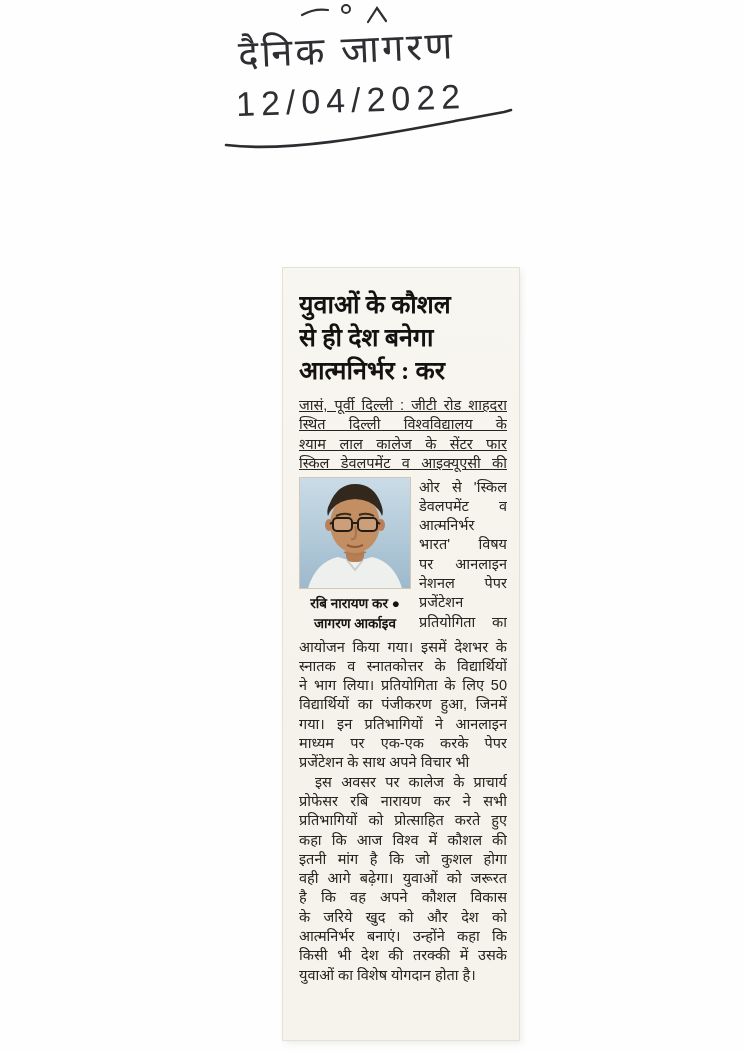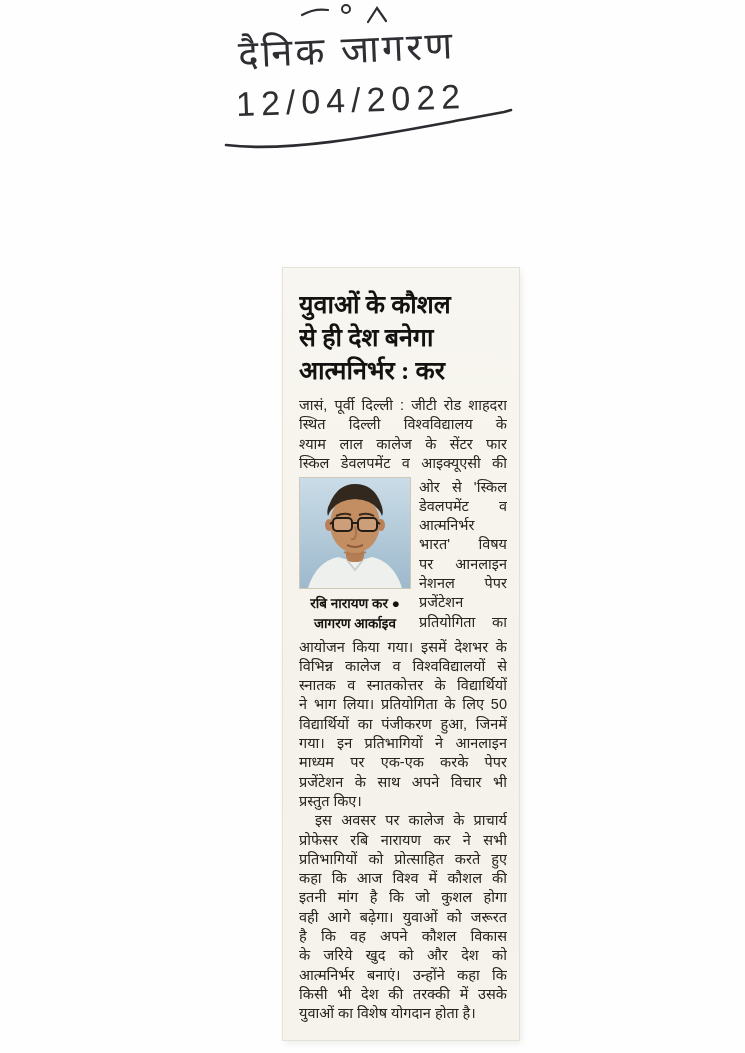--- a/index.html
+++ b/index.html
@@ -46,21 +46,21 @@
   .hl-line{
     font-size:25px;line-height:33px;height:33px;overflow:hidden;
     font-weight:700;color:#141210;letter-spacing:0px;
   }
 
   .body-line,.side-line{
     font-size:14.5px;color:#27231e;
     text-align:justify;text-align-last:justify;
     overflow:hidden;
   }
-  .intro .body-line{line-height:19.4px;height:19.4px;}
+  .intro .body-line{line-height:19.4px;height:19.4px;text-decoration:underline;}
   .body-col .body-line{line-height:19.3px;height:19.3px;}
   .body-col .body-line:last-child{text-align-last:left;}
   .para2 .body-line:first-child{text-indent:16px;}
 
   .wrap-row{display:flex;gap:8px;margin:3px 0 4px 0;}
   .photo-block{margin:0;width:112px;flex:0 0 112px;}
   .portrait{display:block;width:110px;height:110px;border:1px solid #cfc8b8;background:#bfd4e2;}
   .caption{margin-top:5px;}
   .cap-line{
     font-size:13.5px;line-height:20px;height:20px;overflow:hidden;
@@ -152,28 +152,26 @@
           <div class="side-line">भारत' विषय</div>
           <div class="side-line">पर आनलाइन</div>
           <div class="side-line">नेशनल पेपर</div>
           <div class="side-line">प्रजेंटेशन</div>
           <div class="side-line">प्रतियोगिता का</div>
         </div>
     </div>
 
     <div class="body-col">
         <div class="body-line">आयोजन किया गया। इसमें देशभर के</div>
-        <div class="body-line">विभिन्न कालेज व विश्वविद्यालयों से</div>
         <div class="body-line">स्नातक व स्नातकोत्तर के विद्यार्थियों</div>
         <div class="body-line">ने भाग लिया। प्रतियोगिता के लिए 50</div>
         <div class="body-line">विद्यार्थियों का पंजीकरण हुआ, जिनमें</div>
         <div class="body-line">गया। इन प्रतिभागियों ने आनलाइन</div>
         <div class="body-line">माध्यम पर एक-एक करके पेपर</div>
         <div class="body-line">प्रजेंटेशन के साथ अपने विचार भी</div>
-        <div class="body-line">प्रस्तुत किए।</div>
       </div>
 
     <div class="body-col para2">
         <div class="body-line">इस अवसर पर कालेज के प्राचार्य</div>
         <div class="body-line">प्रोफेसर रबि नारायण कर ने सभी</div>
         <div class="body-line">प्रतिभागियों को प्रोत्साहित करते हुए</div>
         <div class="body-line">कहा कि आज विश्व में कौशल की</div>
         <div class="body-line">इतनी मांग है कि जो कुशल होगा</div>
         <div class="body-line">वही आगे बढ़ेगा। युवाओं को जरूरत</div>
         <div class="body-line">है कि वह अपने कौशल विकास</div>

